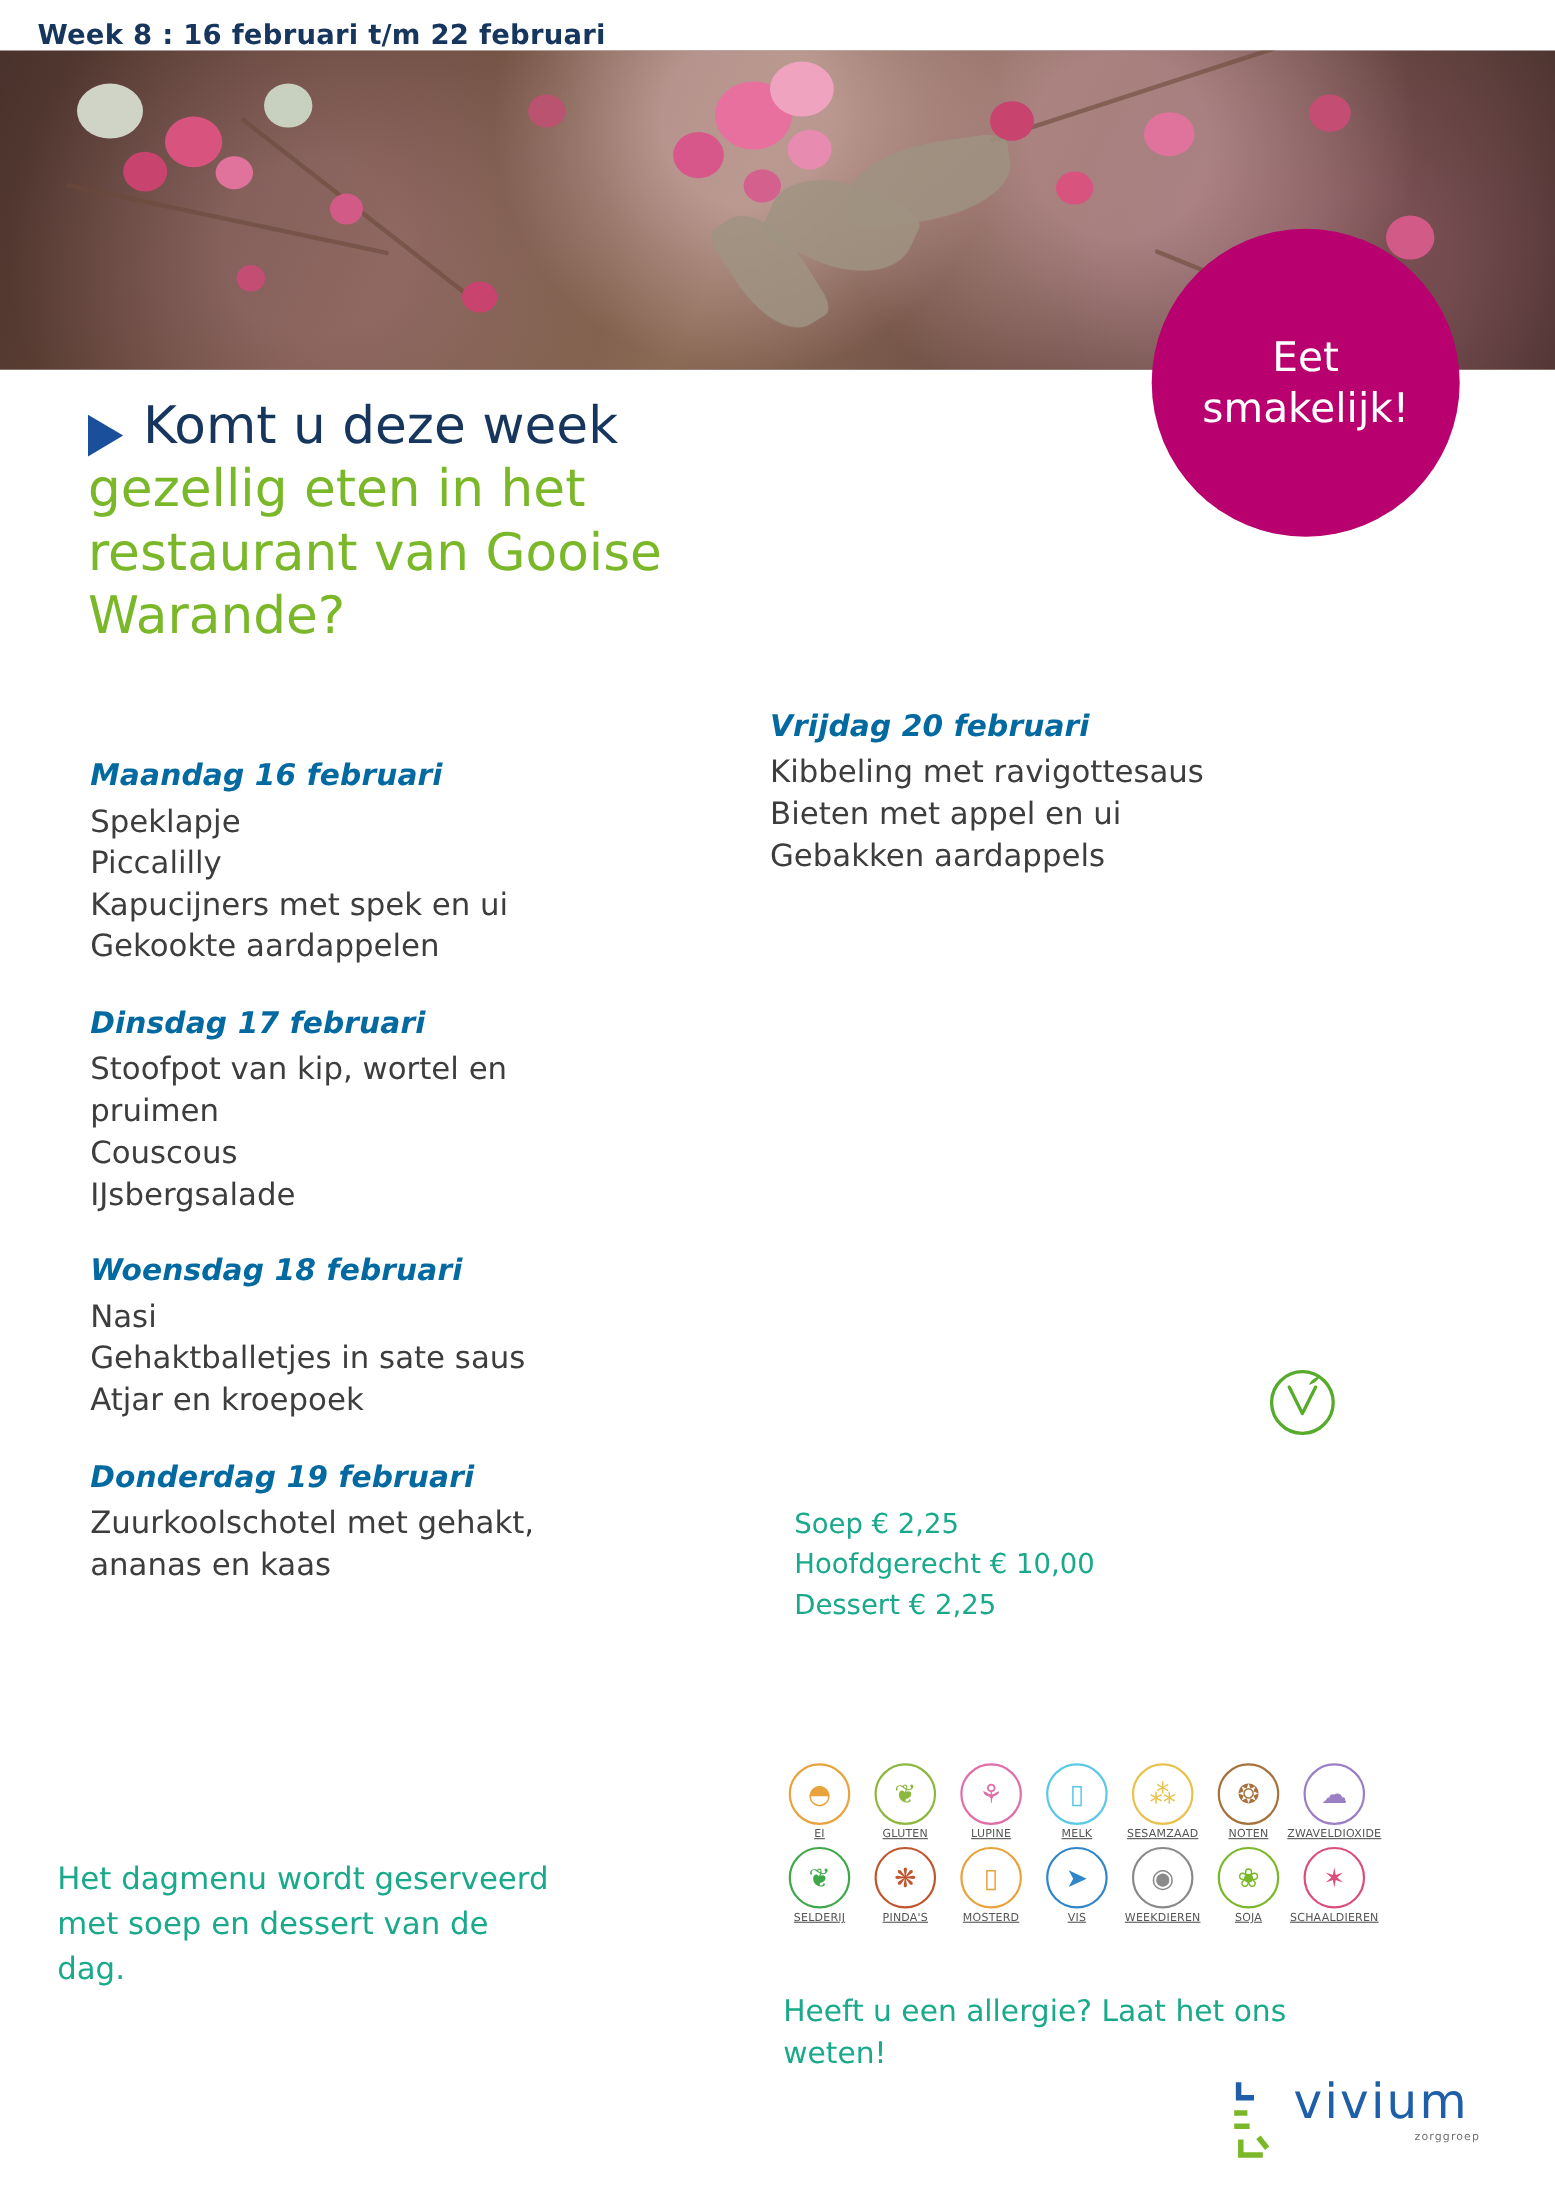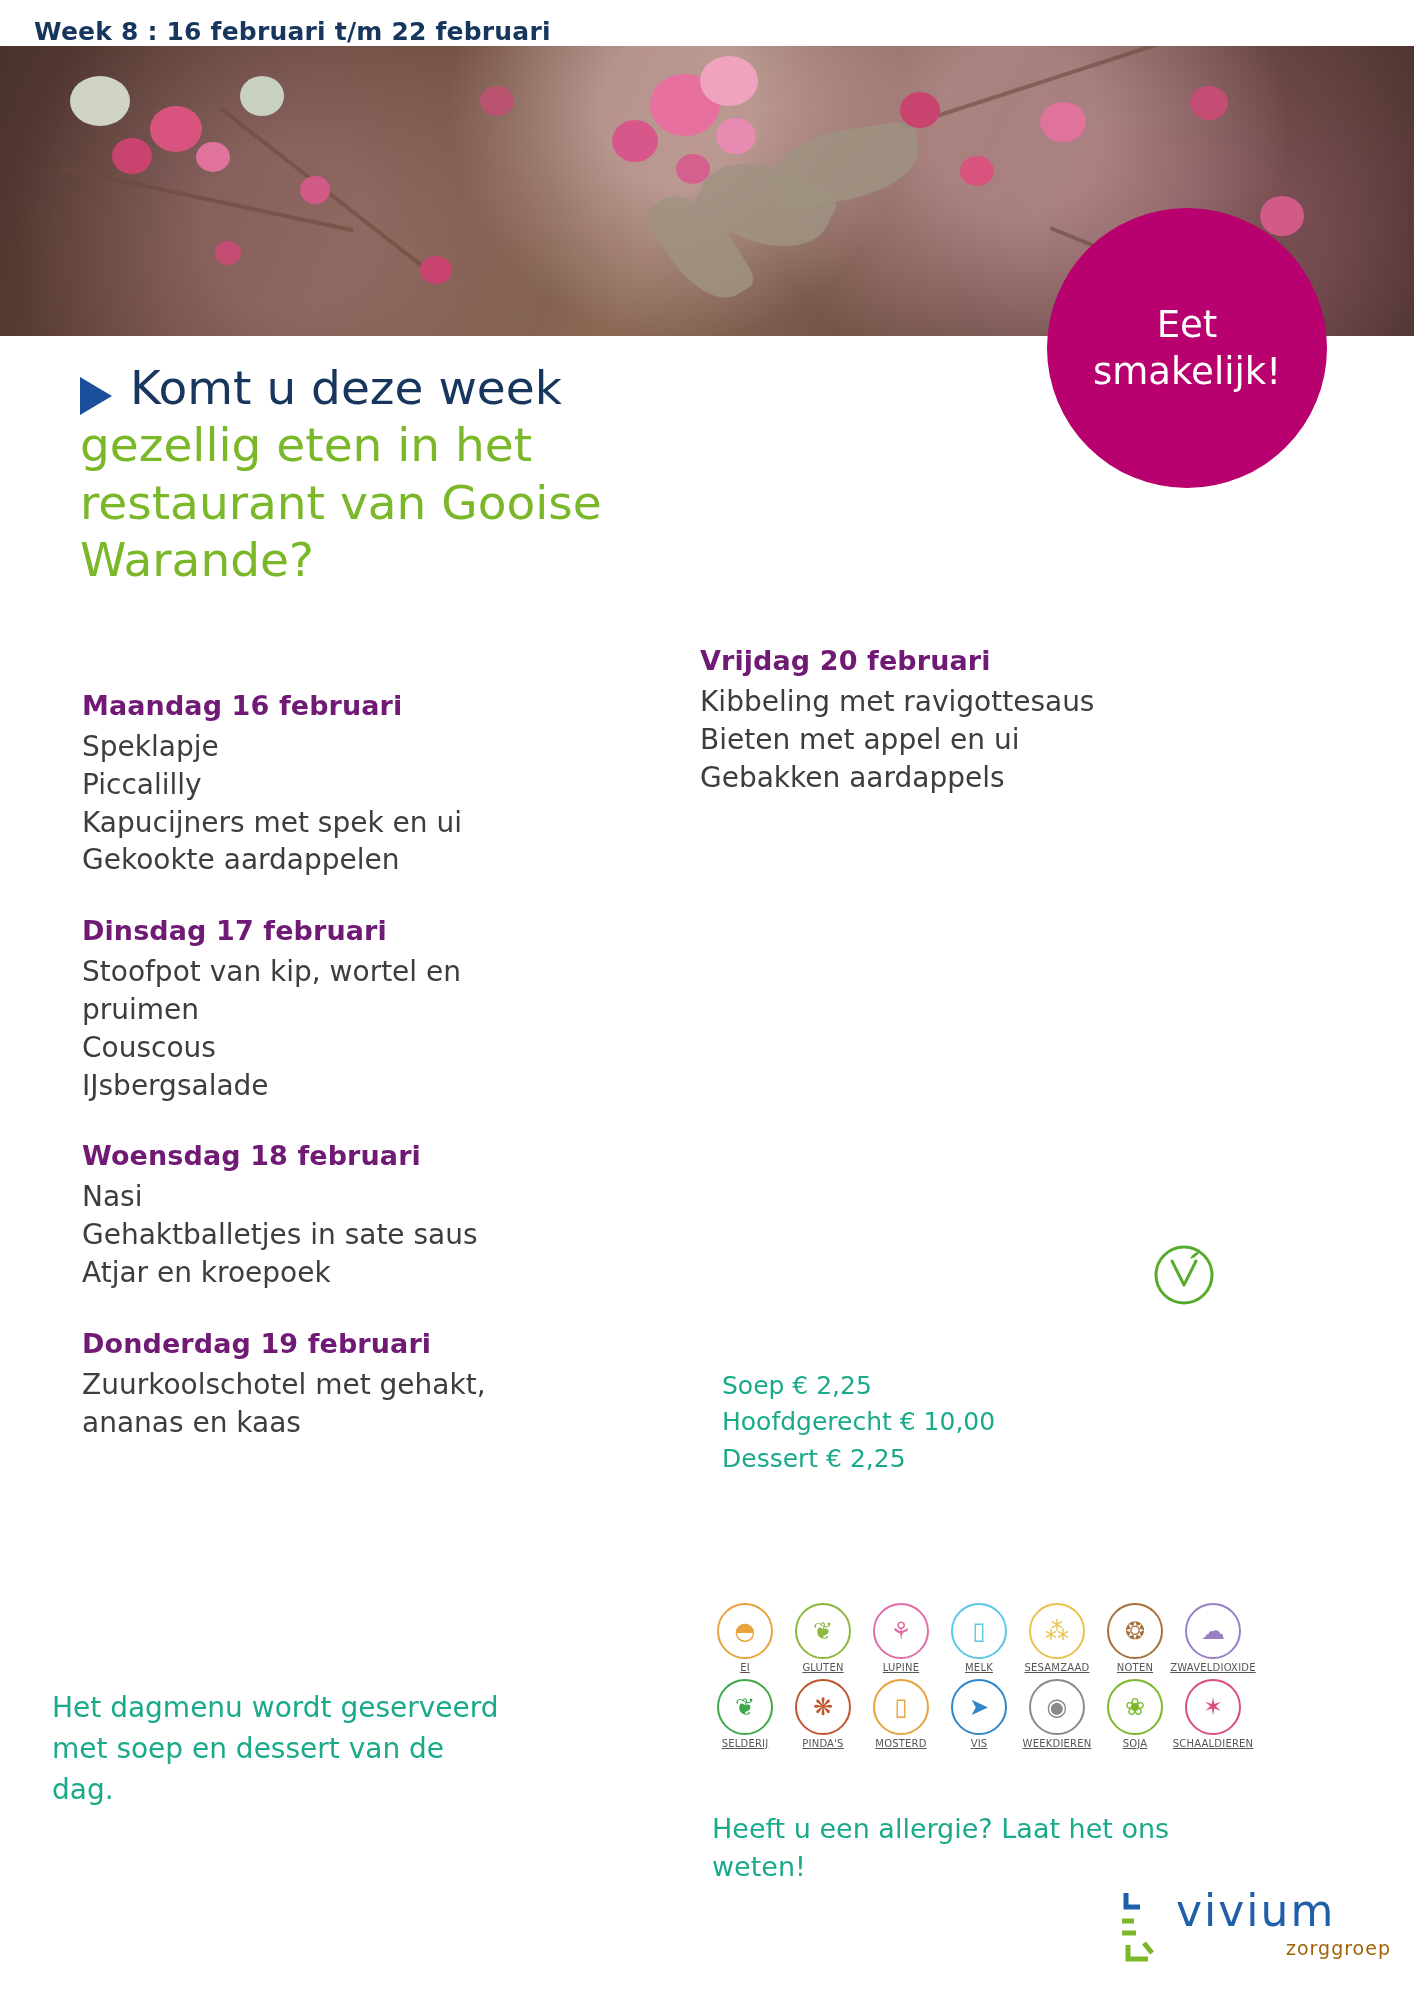--- a/index.html
+++ b/index.html
@@ -130,25 +130,26 @@
     left: 82px; top: 690px;
     width: 560px;
   }
   .col-right {
     position: absolute;
     left: 700px; top: 645px;
     width: 560px;
   }
   .day-block { margin-bottom: 36px; }
   .day-title {
-    color: #701a75;
+    color: #0369a1;
     font-size: 27px;
     font-weight: bold;
     margin-bottom: 7px;
     letter-spacing: .1px;
+    font-style: italic;
   }
   .dish {
     color: #3d3d3d;
     font-size: 28px;
     line-height: 1.35;
   }
 
   
   .veg-icon {
     position: absolute;
@@ -231,22 +232,22 @@
   .logo-word {
     position: absolute;
     left: 58px; top: 0;
     color: #1f5fa9;
     font-size: 44px;
     letter-spacing: 2px;
   }
   .logo-sub {
     position: absolute;
     left: 168px; top: 52px;
-    color: #a16207;
-    font-size: 19px;
+    color: #737373;
+    font-size: 10px;
     letter-spacing: 1px;
   }
 </style>
 </head>
 <body>
 
 <div class="week-band">
   <div class="week-text">Week 8 : 16 februari  t/m 22 februari</div>
 </div>
 

